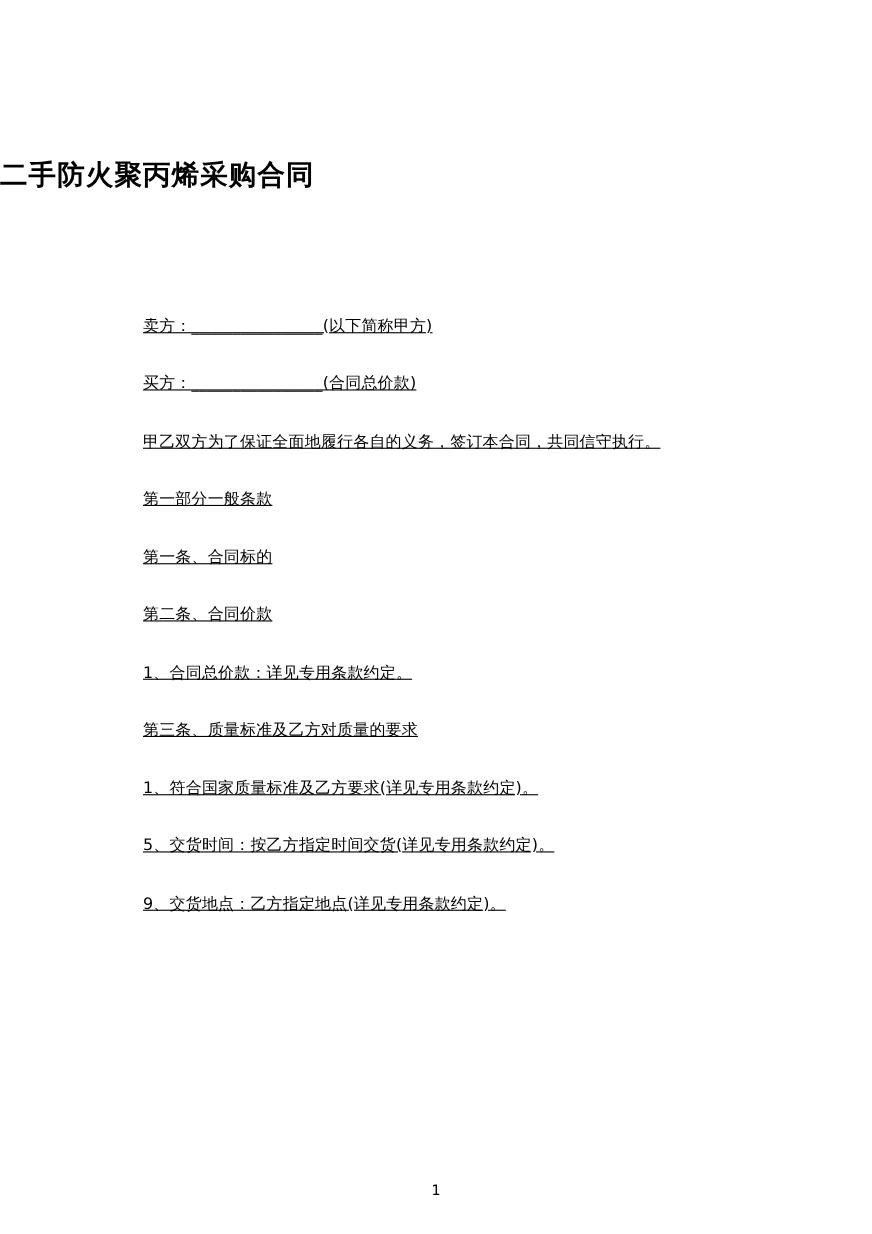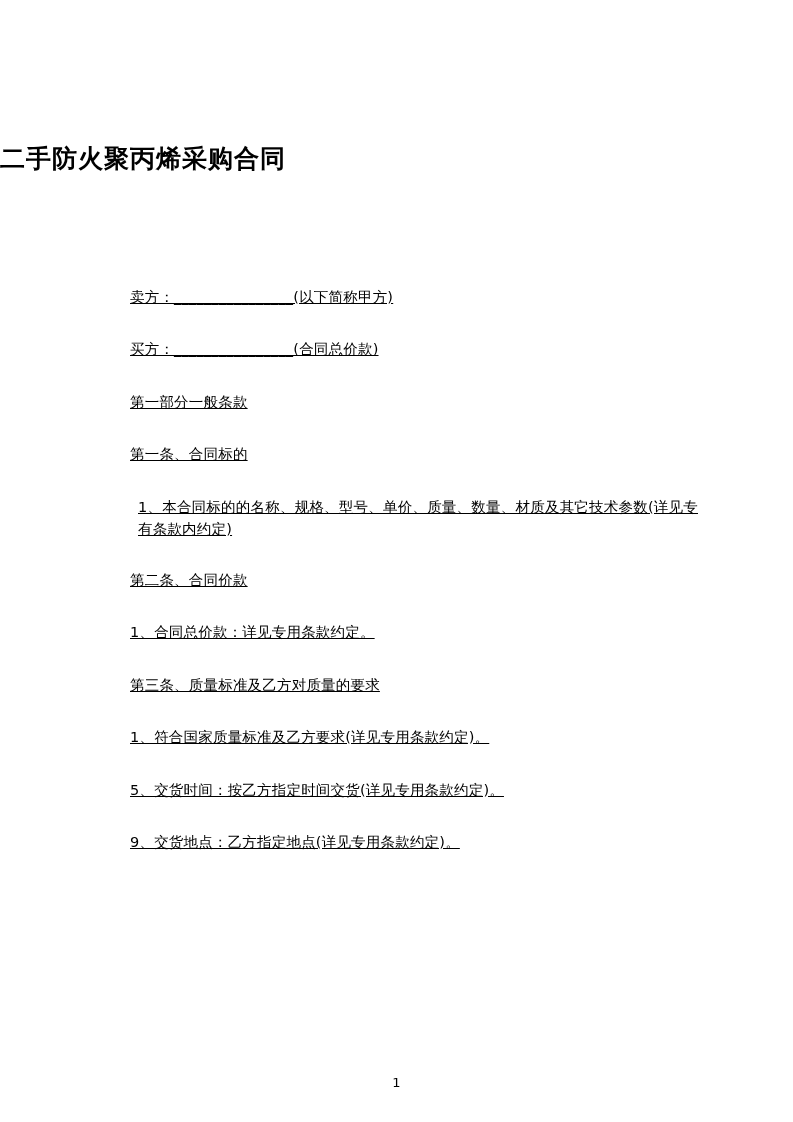--- a/index.html
+++ b/index.html
@@ -64,23 +64,23 @@
 </head>
 <body>
 
 <div class="page">
 
   <div class="doc-title">二手防火聚丙烯采购合同</div>
 
   <div class="body-block">
     <p class="para">卖方：________________(以下简称甲方)</p>
     <p class="para">买方：________________(合同总价款)</p>
+    <p class="para">甲乙双方为了保证全面地履行各自的义务，签订本合同，共同信守执行。</p>
     <p class="para">第一部分一般条款</p>
     <p class="para">第一条、合同标的</p>
-    <p class="para sub wrap">1、本合同标的的名称、规格、型号、单价、质量、数量、材质及其它技术参数(详见专有条款内约定)</p>
     <p class="para">第二条、合同价款</p>
     <p class="para">1、合同总价款：详见专用条款约定。</p>
     <p class="para">第三条、质量标准及乙方对质量的要求</p>
     <p class="para">1、符合国家质量标准及乙方要求(详见专用条款约定)。</p>
     <p class="para">5、交货时间：按乙方指定时间交货(详见专用条款约定)。</p>
     <p class="para">9、交货地点：乙方指定地点(详见专用条款约定)。</p>
   </div>
 
   <div class="page-number">1</div>
 

